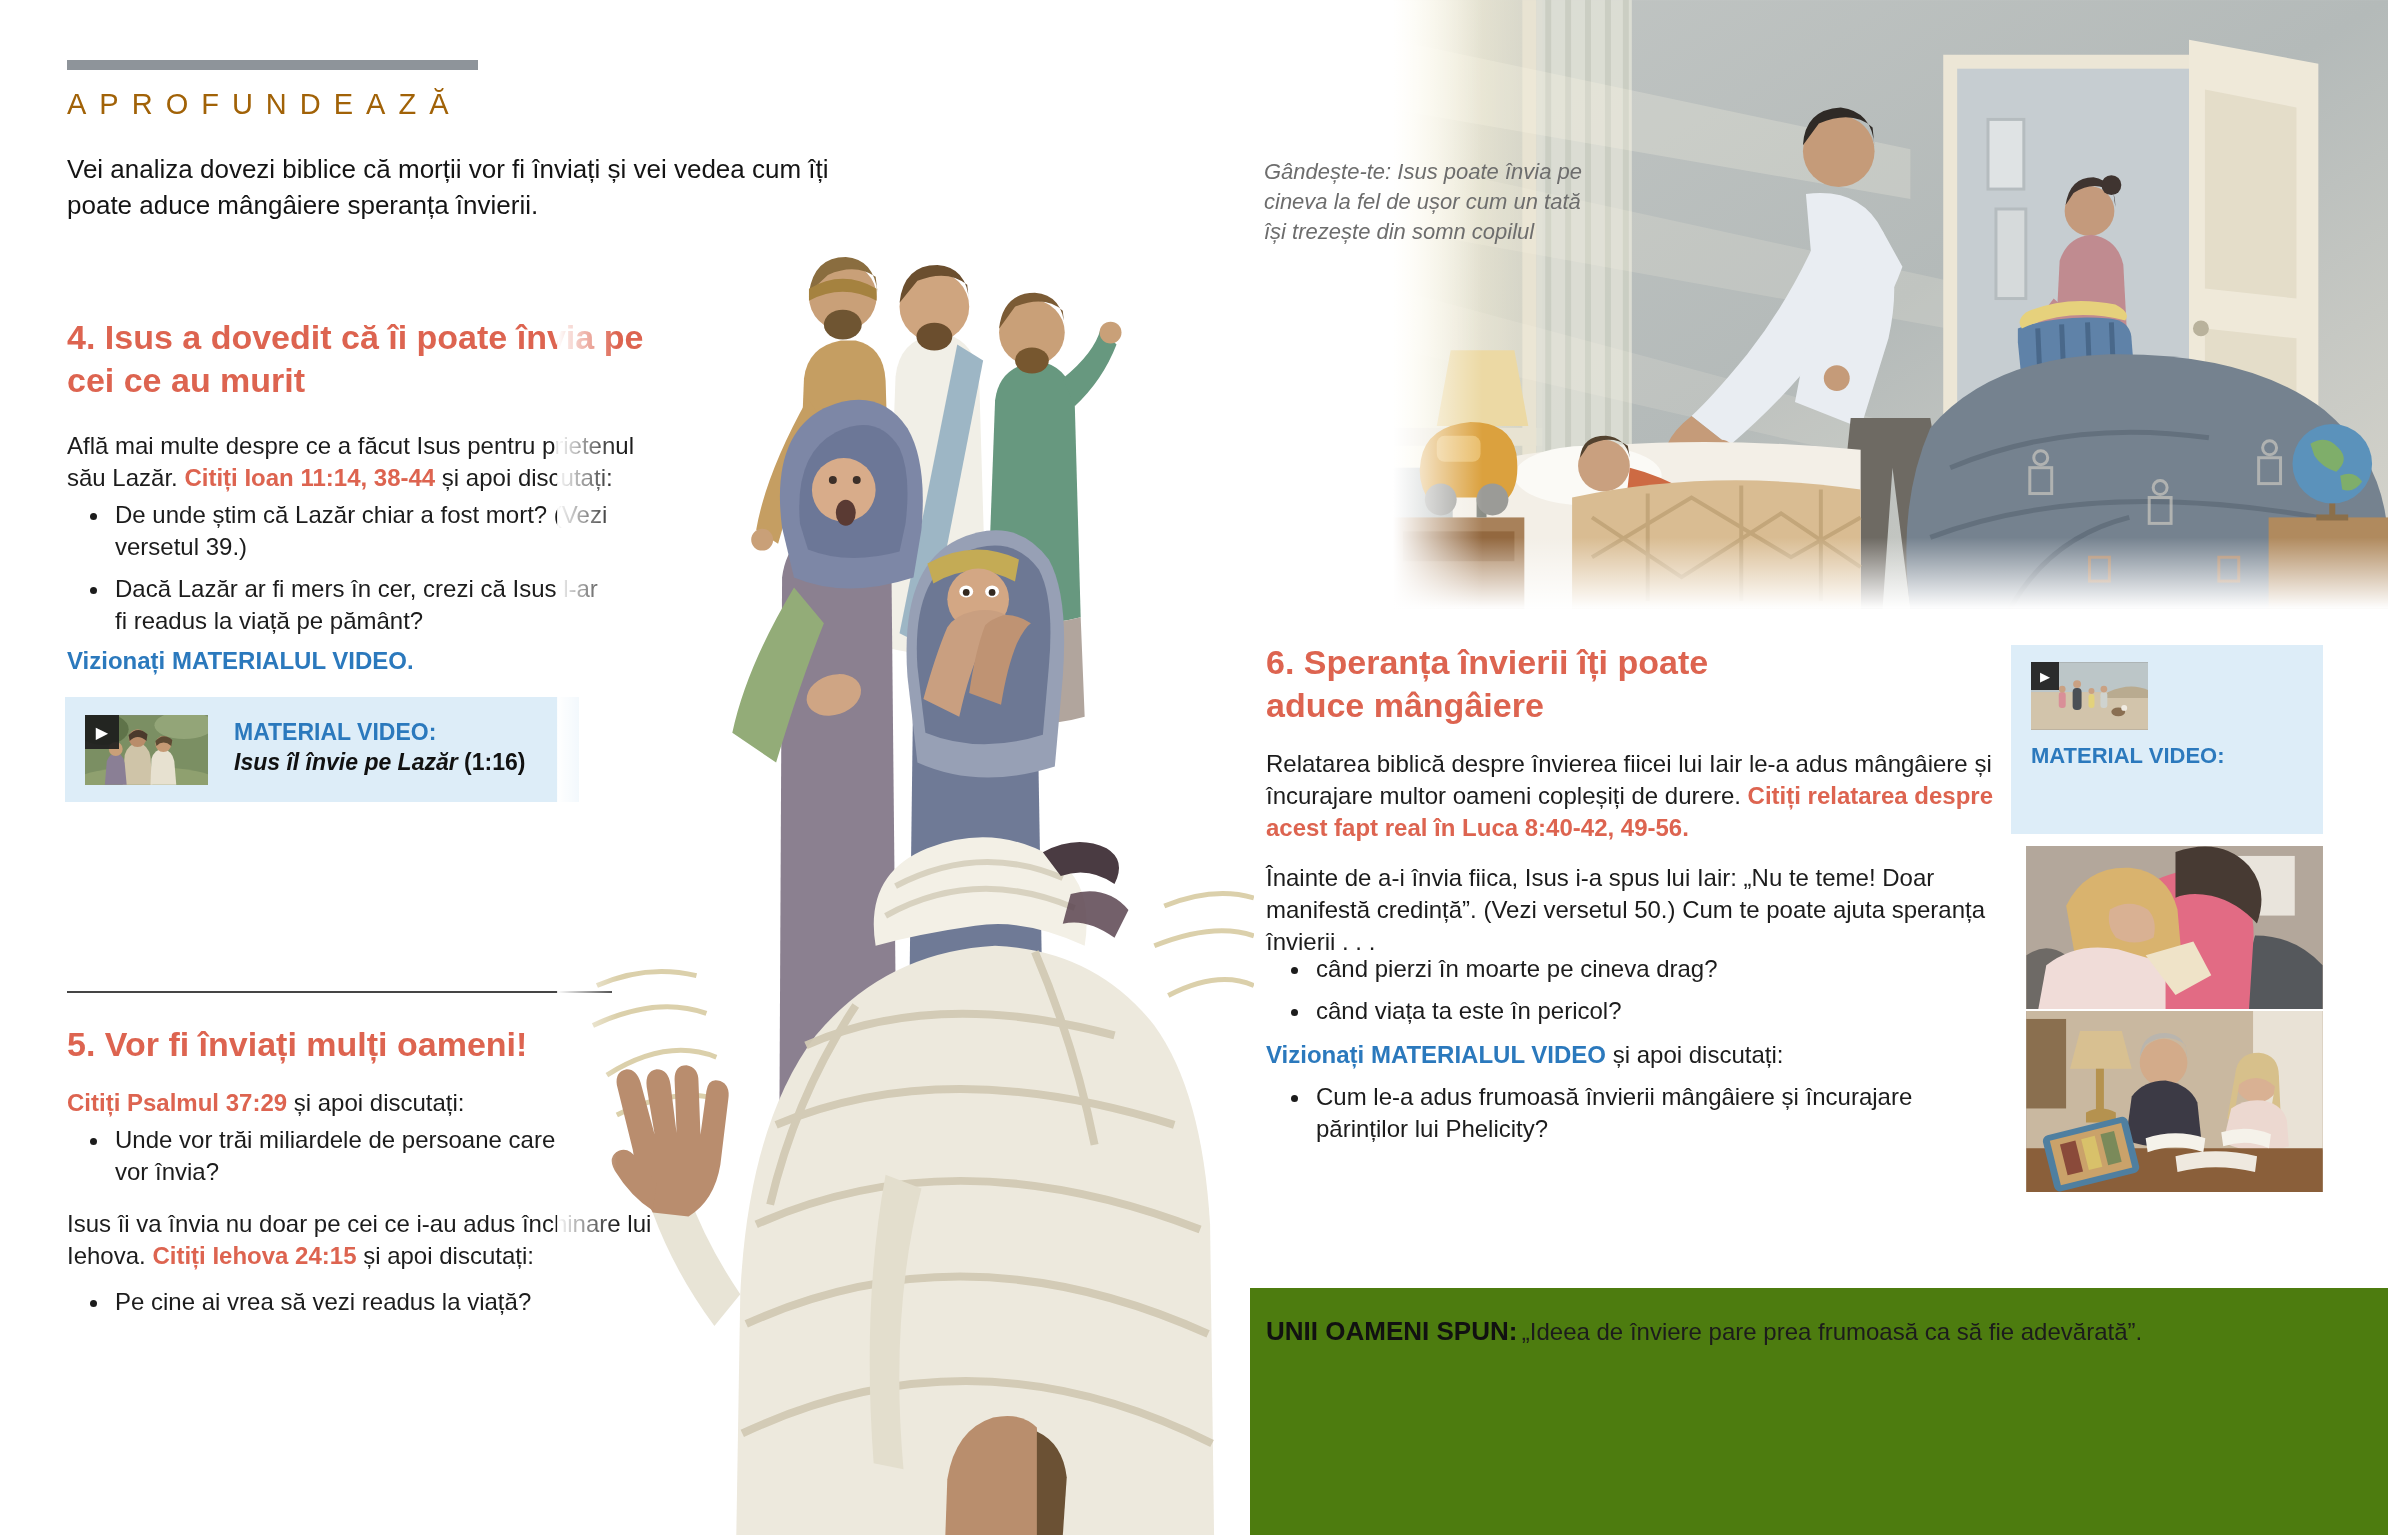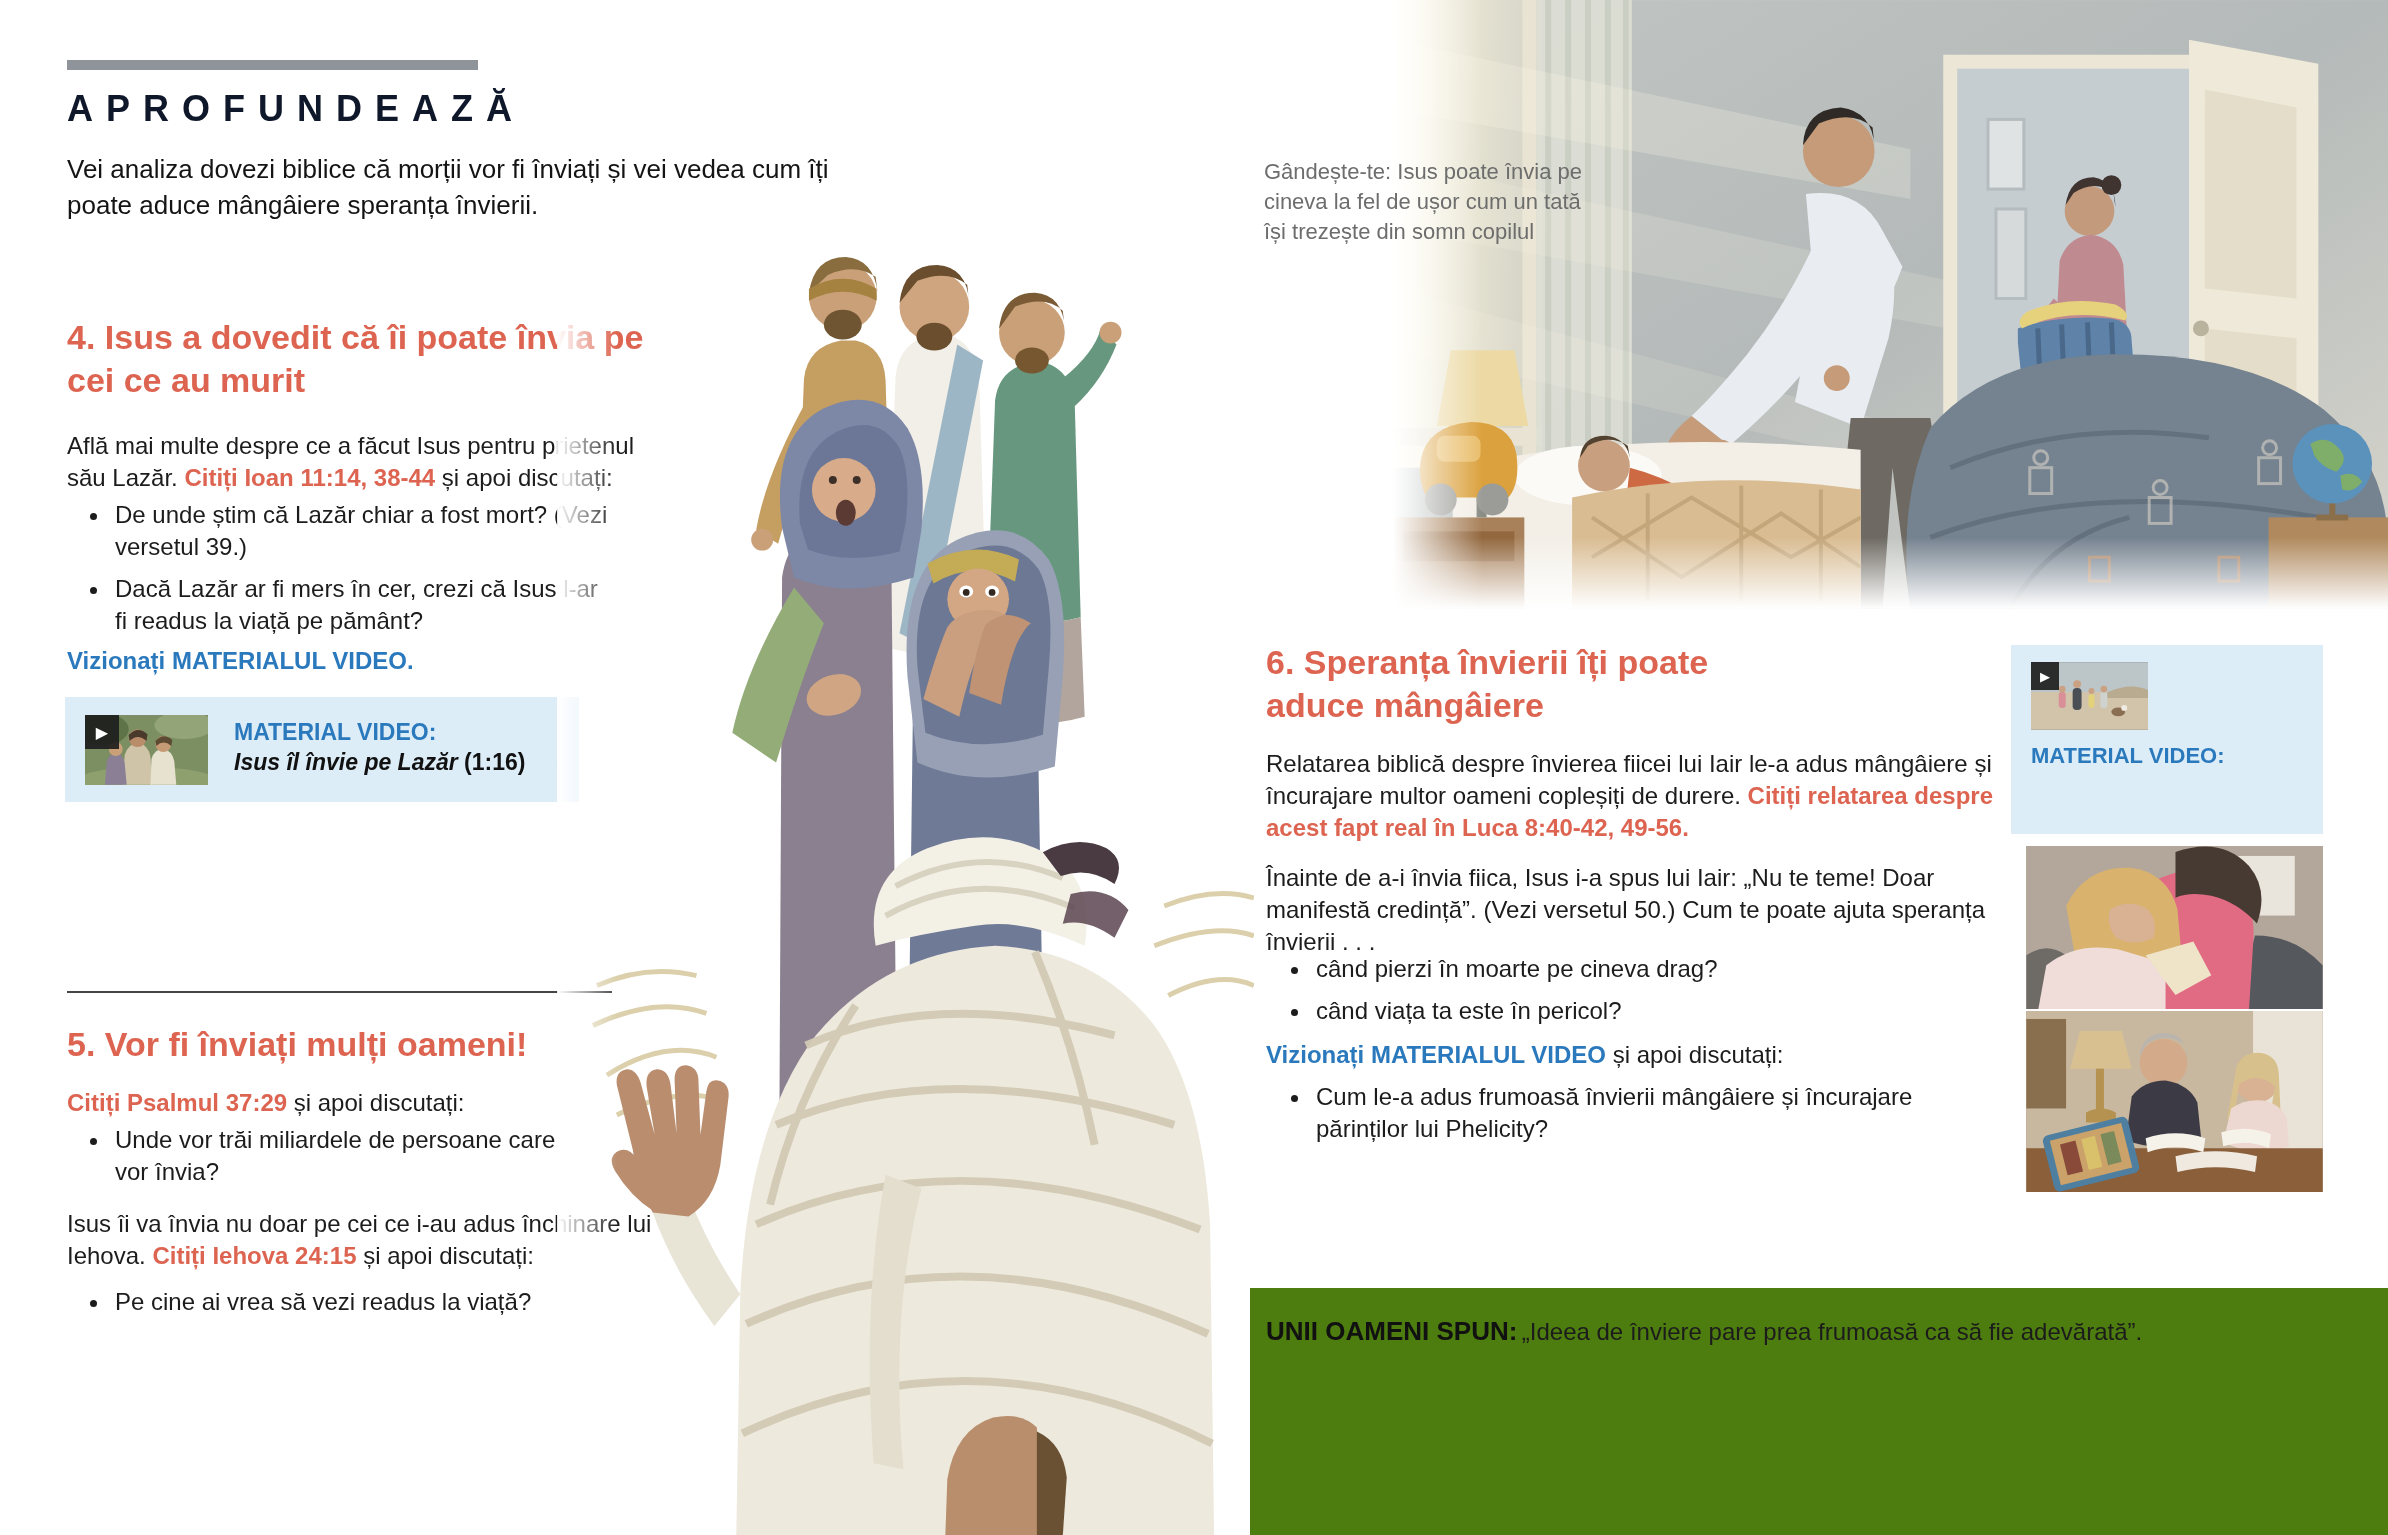--- a/index.html
+++ b/index.html
@@ -1,21 +1,21 @@
 <!DOCTYPE html>
 <html><head>
 <meta charset="utf-8">
 <style>
   html,body{margin:0;padding:0;background:#ffffff;}
   .page{position:relative;width:2388px;height:1535px;background:#ffffff;overflow:hidden;
         font-family:"Liberation Sans",sans-serif;color:#1c1c1c;}
   .abs{position:absolute;}
   
   .kicker-bar{background:#8e949a;height:10px;}
-  .kicker{font-size:36px;font-weight:bold;letter-spacing:13px;color:#0f172a;}
+  .kicker{font-size:29px;font-weight:normal;letter-spacing:13px;color:#a16207;}
   .intro{font-size:26px;line-height:36px;color:#141414;}
   .h-orange{color:#dd6450;font-weight:bold;font-size:34px;line-height:43px;}
   .body-text{font-size:24px;line-height:32px;color:#1c1c1c;}
   .ref{color:#dd6450;font-weight:bold;cursor:pointer;}
   .cta{color:#2b79bd;font-weight:bold;cursor:pointer;}
   ul.blist{margin:0;padding:0 0 0 36px;list-style:disc;}
   ul.blist li{font-size:24px;line-height:32px;margin-bottom:10px;padding-left:4px;}
   .divider{height:2px;background:#454545;}
   
   .videobox{background:#ddedf8;}
@@ -336,21 +336,21 @@
       <rect x="880" y="520" width="120" height="92" fill="#b08a5e"></rect>
       <circle cx="944" cy="466" r="40" fill="#5b92bb"></circle>
       <path d="M922 446 Q938 436 950 450 Q962 462 948 474 Q934 470 926 458Z" fill="#7fae6a"></path>
       <path d="M952 478 Q966 472 974 484 Q966 496 954 492Z" fill="#7fae6a"></path>
       <path d="M944 506 L944 520 L928 520 L960 520" stroke="#8b6f4a" stroke-width="6" fill="none"></path>
     </g>
     <rect x="0" y="540" width="1000" height="72" fill="url(#fadeB)"></rect>
     <rect x="0" y="0" width="90" height="612" fill="url(#fadeL2)"></rect>
   </svg>
 
-  <div class="abs caption" style="left:1264px;top:157px;width:343px;">Gândește-te: Isus poate învia pe cineva la fel de ușor cum un tată își trezește din somn copilul</div>
+  <div class="abs caption" style="left:1264px;top:157px;width:343px;font-style:italic;">Gândește-te: Isus poate învia pe cineva la fel de ușor cum un tată își trezește din somn copilul</div>
 
   <div class="abs h-orange" style="left:1266px;top:641px;width:517px;">6. Speranța învierii îți poate aduce mângâiere</div>
 
   <div class="abs body-text" style="left:1266px;top:748px;width:774px;"><span>Relatarea biblică despre învierea fiicei lui Iair le-a adus mângâiere și încurajare multor oameni copleșiți de durere. </span><span class="ref">Citiți relatarea despre acest fapt real în Luca 8:40-42, 49-56.</span></div>
 
   <div class="abs body-text" style="left:1266px;top:862px;width:774px;">Înainte de a-i învia fiica, Isus i-a spus lui Iair: „Nu te teme! Doar manifestă credință”. (Vezi versetul 50.) Cum te poate ajuta speranța învierii . . .</div>
 
   <ul class="blist abs" style="left:1276px;top:953px;width:697px;">
     <li>când pierzi în moarte pe cineva drag?</li>
     <li>când viața ta este în pericol?</li>

